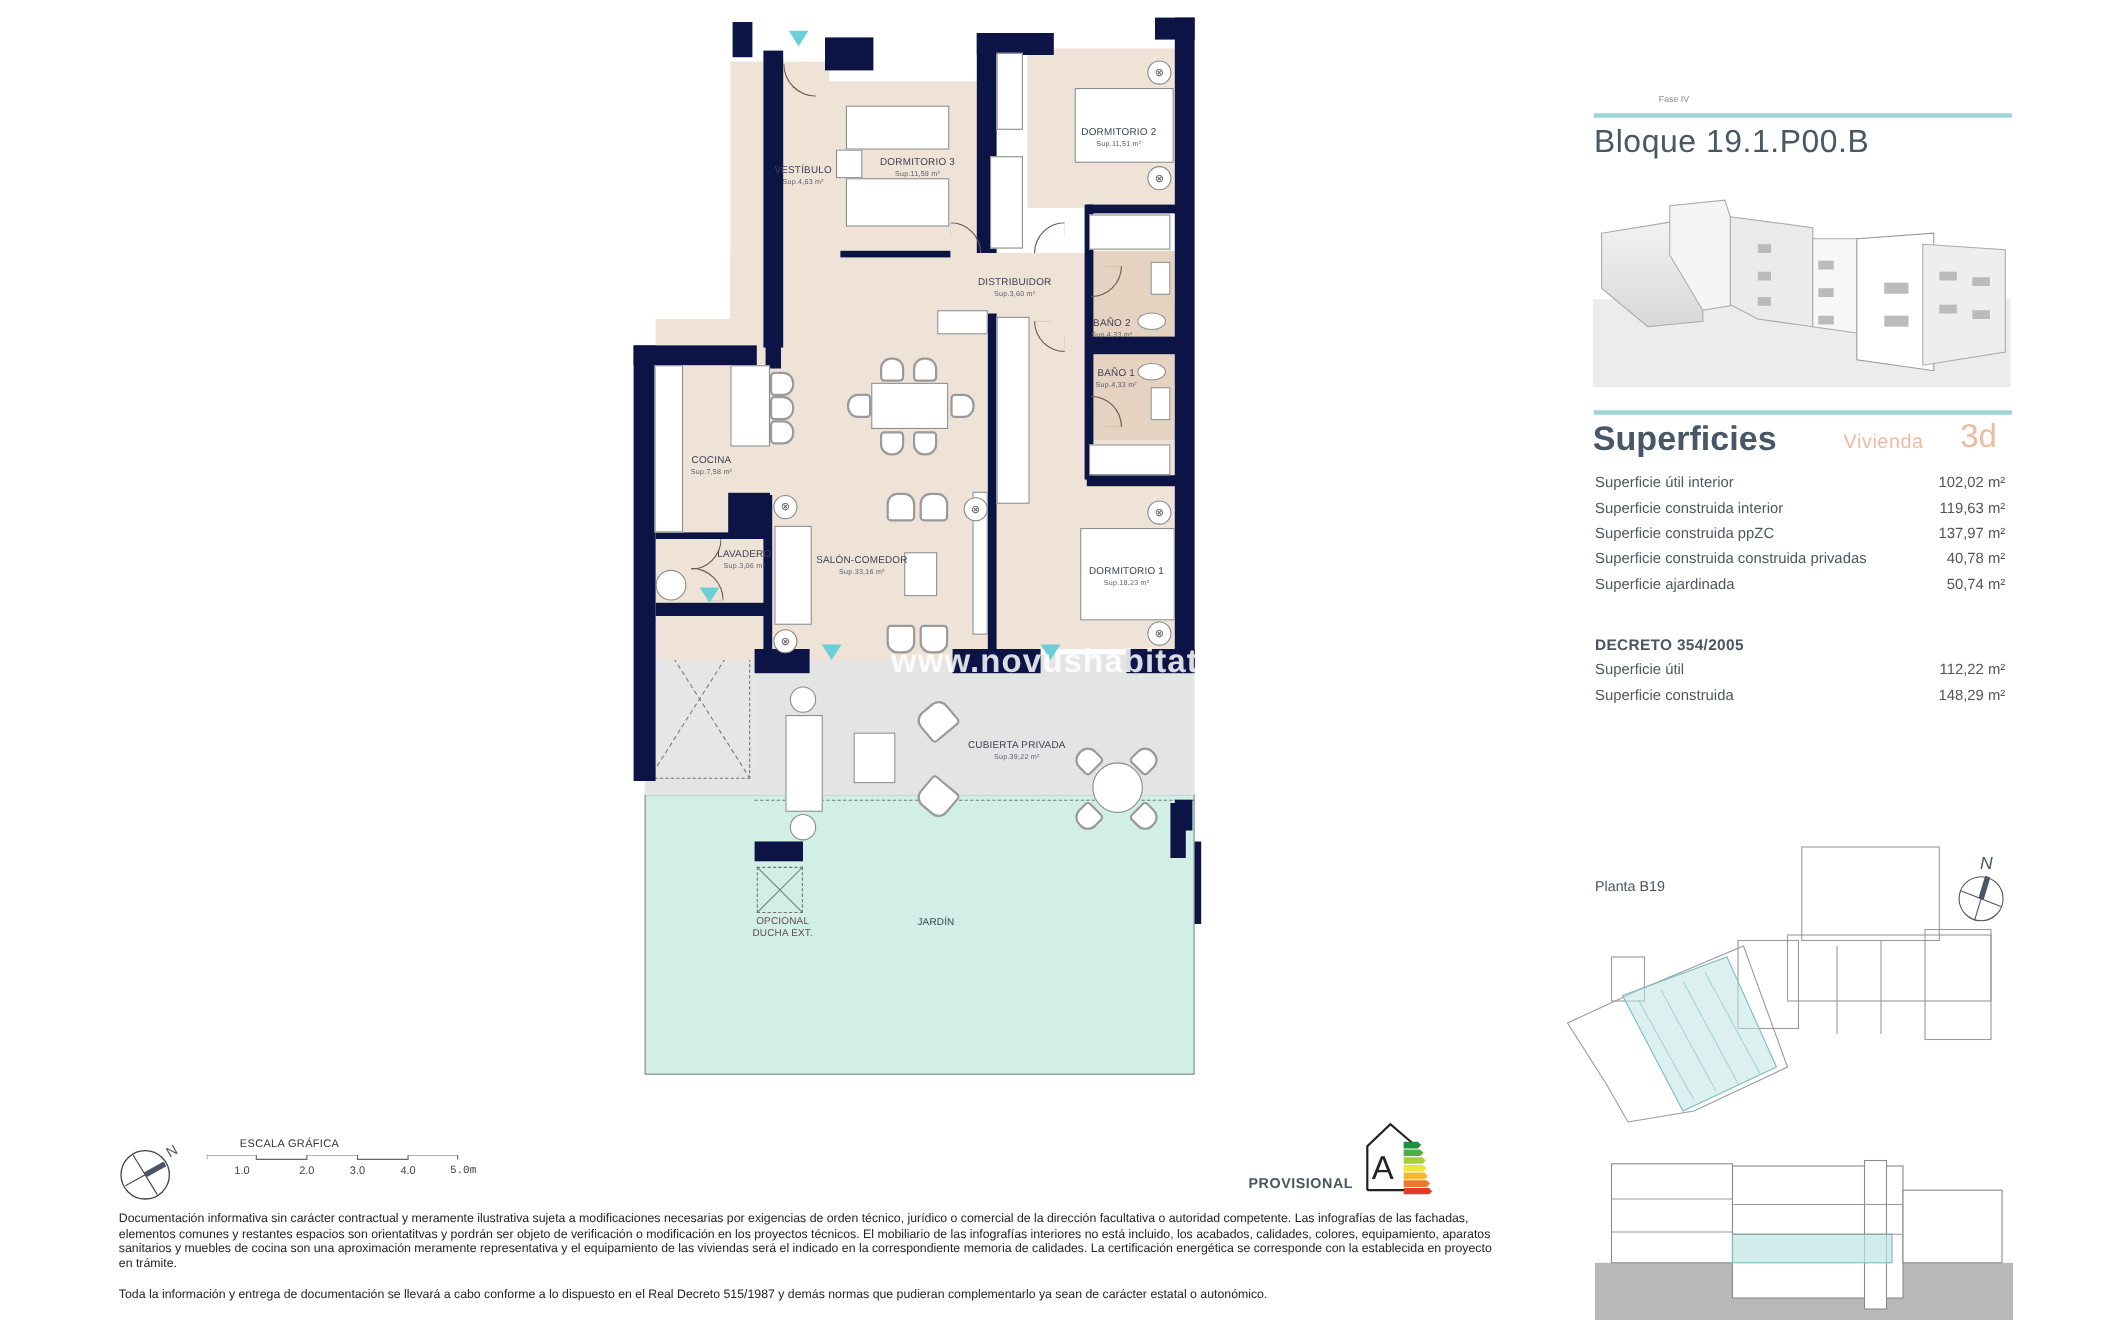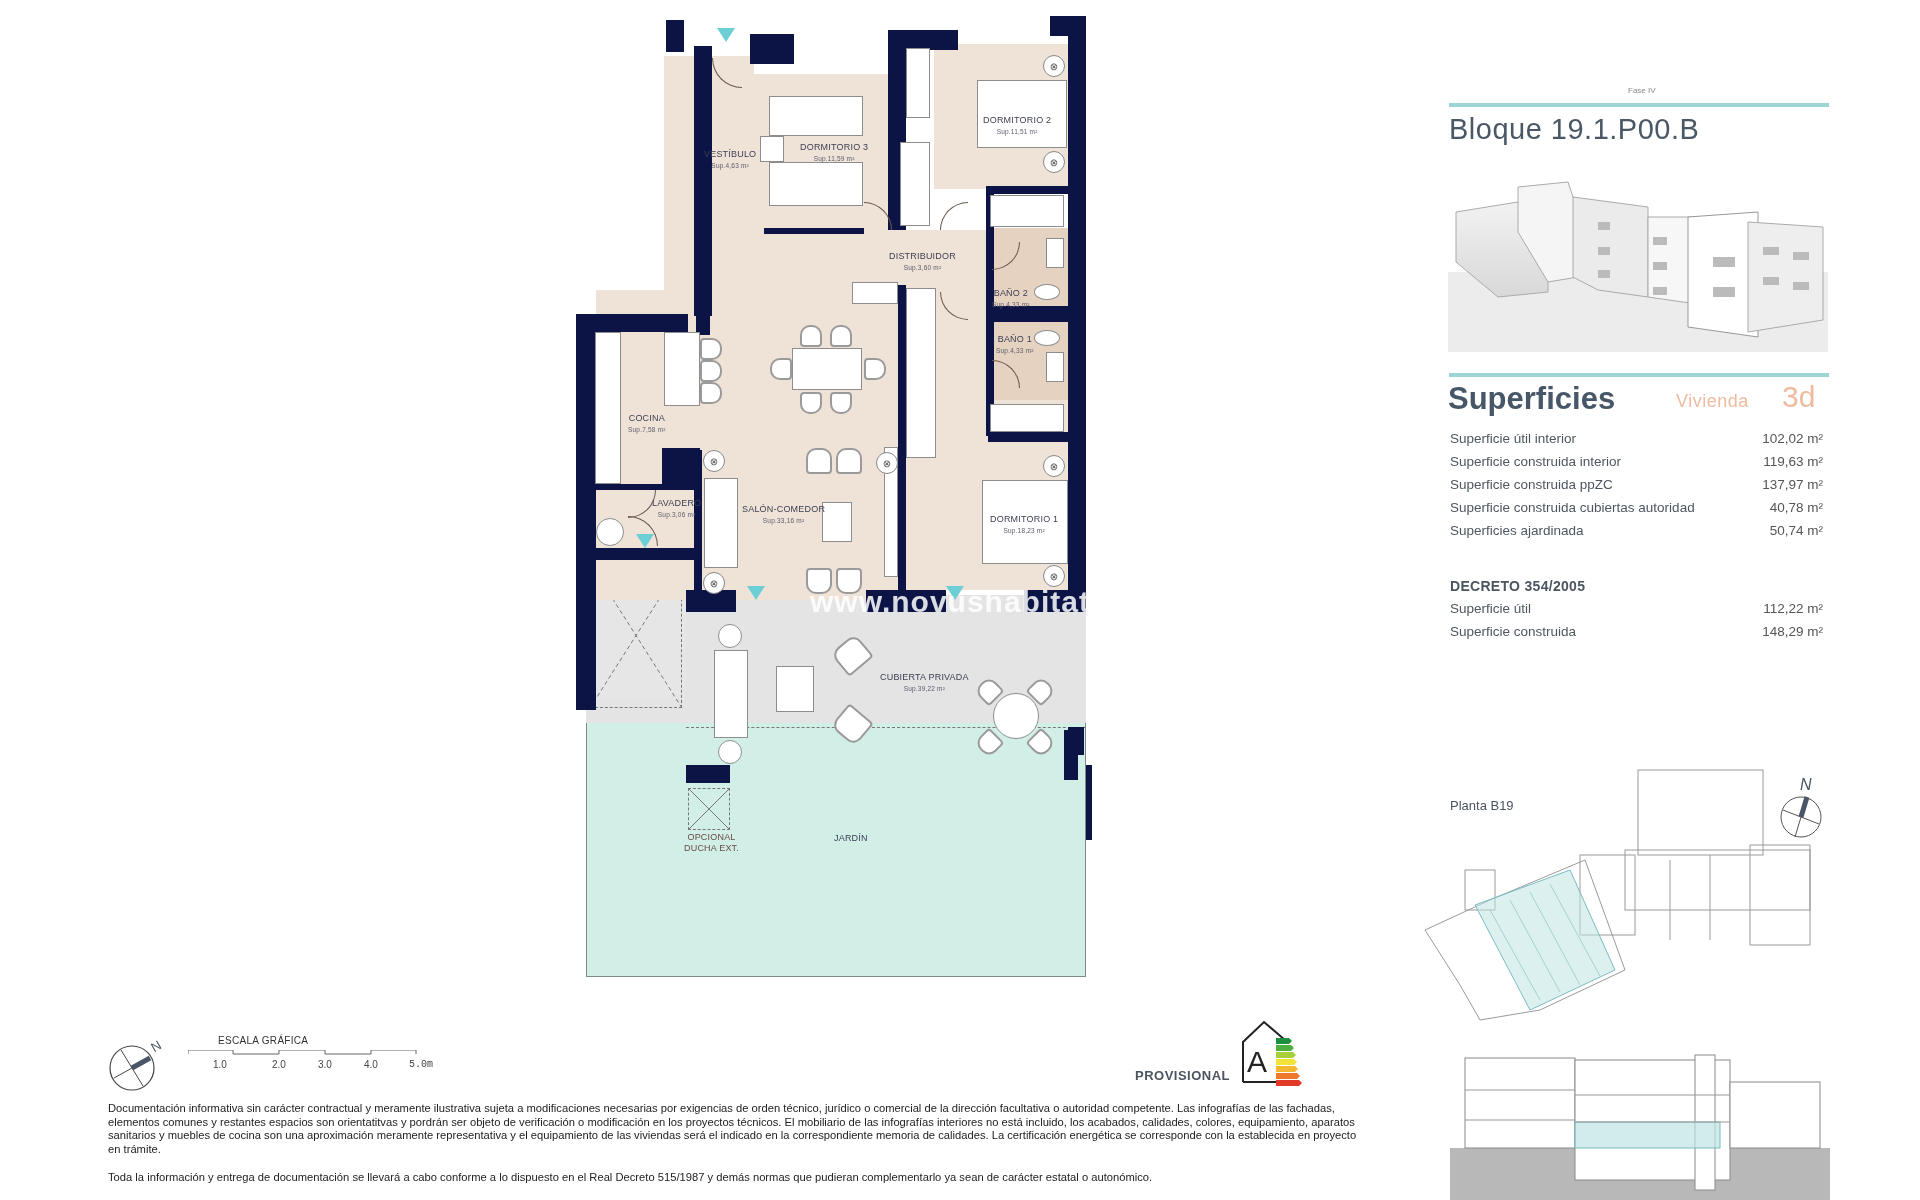--- a/index.html
+++ b/index.html
@@ -17,21 +17,21 @@
   .lamp { position: absolute; width: 22px; height: 22px; border-radius: 50%; border: 1px solid #888; background: #fff; display:flex; align-items:center; justify-content:center; font-size: 10px; color:#555; }
   .entry { position: absolute; width: 0; height: 0; border-left: 9px solid transparent; border-right: 9px solid transparent; border-top: 14px solid #6ccfd6; }
   .rlabel { position: absolute; text-align: center; color: #3b3f52; font-size: 9px; line-height: 12px; letter-spacing: 0.2px; white-space: nowrap; }
   .rlabel .sup { font-size: 6.5px; color: #5a5e6c; display:block; }
   .dash { position: absolute; border: 1px dashed #777; }
   .door { position: absolute; border: 1px solid #6a5750; border-left: none; border-bottom: none; border-radius: 0 100% 0 0; }
   .watermark { position: absolute; left: 810px; top: 585px; font-size: 30px; font-weight: bold; color: rgba(255,255,255,0.85); letter-spacing: 1px; white-space: nowrap; pointer-events: none; }
 
   
   .teal-rule { position: absolute; height: 4px; background: #9dd4d6; }
-  #page-tag { left: 1628px; top: 86px; font-size: 8px; color: #888; }
+  #page-tag { left: 1508px; top: 86px; font-size: 8px; color: #888; }
   #bloque-title { left: 1449px; top: 113px; font-size: 29px; color: #4a5866; letter-spacing: 0.5px; }
   #building-3d { left: 1448px; top: 172px; width: 380px; height: 180px; }
   #sup-title { left: 1448px; top: 381px; font-size: 31px; font-weight: bold; color: #475768; }
   #viv-label { left: 1676px; top: 391px; font-size: 18px; color: #eebba0; letter-spacing: 0.5px; }
   #viv-code { left: 1782px; top: 380px; font-size: 30px; color: #eebb9e; }
   .srow { position: absolute; left: 1450px; width: 373px; display: flex; justify-content: space-between; font-size: 13.5px; color: #4e5660; }
   .srow .v { color: #555; }
   #decreto-title { left: 1450px; top: 578px; font-size: 14px; font-weight: bold; color: #4a5560; letter-spacing: 0.3px; }
   #planta-label { left: 1450px; top: 798px; font-size: 13px; color: #4a5560; }
   #site-plan { left: 1420px; top: 760px; width: 410px; height: 270px; }
@@ -242,25 +242,25 @@
   </div>
 <div class="srow" style="top:454px;">
     <span>Superficie construida interior</span>
     <span class="v">119,63 m²</span>
   </div>
 <div class="srow" style="top:477px;">
     <span>Superficie construida ppZC</span>
     <span class="v">137,97 m²</span>
   </div>
 <div class="srow" style="top:500px;">
-    <span>Superficie construida cubiertas autoridad</span>
+    <span>Superficie construida construida privadas</span>
     <span class="v">40,78 m²</span>
   </div>
 <div class="srow" style="top:523px;">
-    <span>Superficies ajardinada</span>
+    <span>Superficie ajardinada</span>
     <span class="v">50,74 m²</span>
   </div>
 
 <div class="abs" id="decreto-title">DECRETO 354/2005</div>
 <div class="srow" style="top:601px;">
     <span>Superficie útil</span>
     <span class="v">112,22 m²</span>
   </div>
 <div class="srow" style="top:624px;">
     <span>Superficie construida</span>

